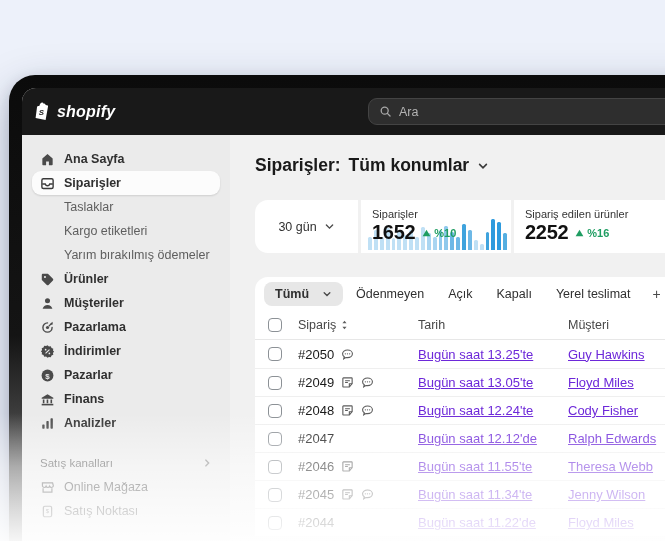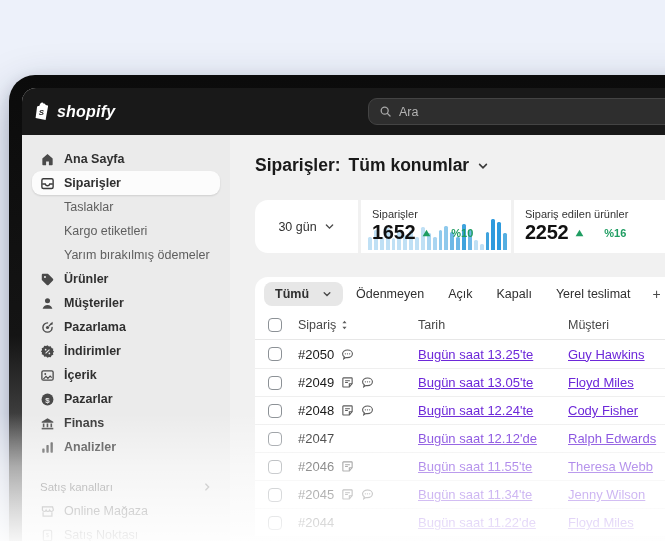--- a/index.html
+++ b/index.html
@@ -56,21 +56,21 @@
   
   .stats-row { margin-top:24px; display:flex; gap:3px; height:53px; width:482px; }
   .seg { background:#fff; }
   .seg-range { width:103px; border-radius:13px 0 0 13px; display:flex; align-items:center; justify-content:center; gap:7px; font-size:12.5px; font-weight:500; color:#303030; }
   .seg-metric { position:relative; padding:8px 0 0 11px; overflow:hidden; }
   .seg-m1 { width:150px; }
   .seg-m2 { width:223px; }
   .metric-label { position:relative; z-index:1; font-size:11px; color:#343434; }
   .metric-value-row { position:relative; z-index:1; margin-top:1px; display:flex; align-items:center; gap:7px; }
   .metric-value { font-size:20px; font-weight:700; color:#111; letter-spacing:-.3px; }
-  .delta { display:flex; align-items:center; gap:20px;text-align:center; }
+  .delta { display:flex; align-items:center; gap:3px;text-align:center; }
   .delta-text { font-size:11px; font-weight:700; }
   .spark { position:absolute; left:7px; right:4px; bottom:3px; height:33px; display:flex; align-items:flex-end; gap:2px; z-index:0; }
   .spark .bar { flex:1; border-radius:1.5px 1.5px 0 0; }
   
   .table-card { margin-top:24px; width:482px; background:#fff; border-radius:13px 0 0 0; }
   .tabs-row { height:33px; display:flex; align-items:center; padding:0 9px; gap:2px; }
   .tab { display:flex; gap:13px; padding:5px 11px; border-radius:8px; font-size:12.5px; font-weight:500; color:#303030; cursor:default; }
   .tab.selected { background:#e7e7e7; font-weight:600; }
   .tab.add { color:#4a4a4a; font-size:14px; padding:5px 9px; }
   .trow { display:grid; grid-template-columns:30px 120px 150px 1fr; align-items:center; height:28px; padding-left:13px; }
@@ -176,30 +176,20 @@
             <div class="side-item">
               <span class="icon">
                 <svg width="15" height="15" viewBox="0 0 16 16">
                   <path d="M8 1.4l1.5 1.3 2-.4.8 1.9 1.9.8-.4 2L15 8l-1.2 1.5.4 2-1.9.8-.8 1.9-2-.4L8 14.6l-1.5-1.3-2 .4-.8-1.9-1.9-.8.4-2L1 8l1.2-1.5-.4-2 1.9-.8.8-1.9 2 .4z" fill="#4a4a4a"></path>
                   <path d="M5.9 10.1l4.2-4.2" stroke="#ebebeb" stroke-width="1.1"></path>
                   <circle cx="6" cy="6" r=".9" fill="#ebebeb"></circle>
                   <circle cx="10" cy="10" r=".9" fill="#ebebeb"></circle>
                 </svg>
               </span>
               <span>İndirimler</span>
-            </div>
-            <div class="side-item">
-              <span class="icon">
-                <svg width="15" height="15" viewBox="0 0 16 16">
-                  <rect x="2" y="3" width="12" height="10" rx="1.6" fill="none" stroke="#4a4a4a" stroke-width="1.4"></rect>
-                  <circle cx="5.6" cy="6.4" r="1" fill="#4a4a4a"></circle>
-                  <path d="M3.6 11.8l2.8-2.8 2 2 2.4-2.4 1.6 1.6" stroke="#4a4a4a" stroke-width="1.3" fill="none"></path>
-                </svg>
-              </span>
-              <span>İçerik</span>
             </div>
             <div class="side-item">
               <span class="icon">
                 <svg width="15" height="15" viewBox="0 0 16 16">
                   <circle cx="8" cy="8" r="6.3" fill="#4a4a4a"></circle>
                   <text x="8" y="11.2" font-size="8.5" fill="#ebebeb" text-anchor="middle" font-family="sans-serif">$</text>
                 </svg>
               </span>
               <span>Pazarlar</span>
             </div>

